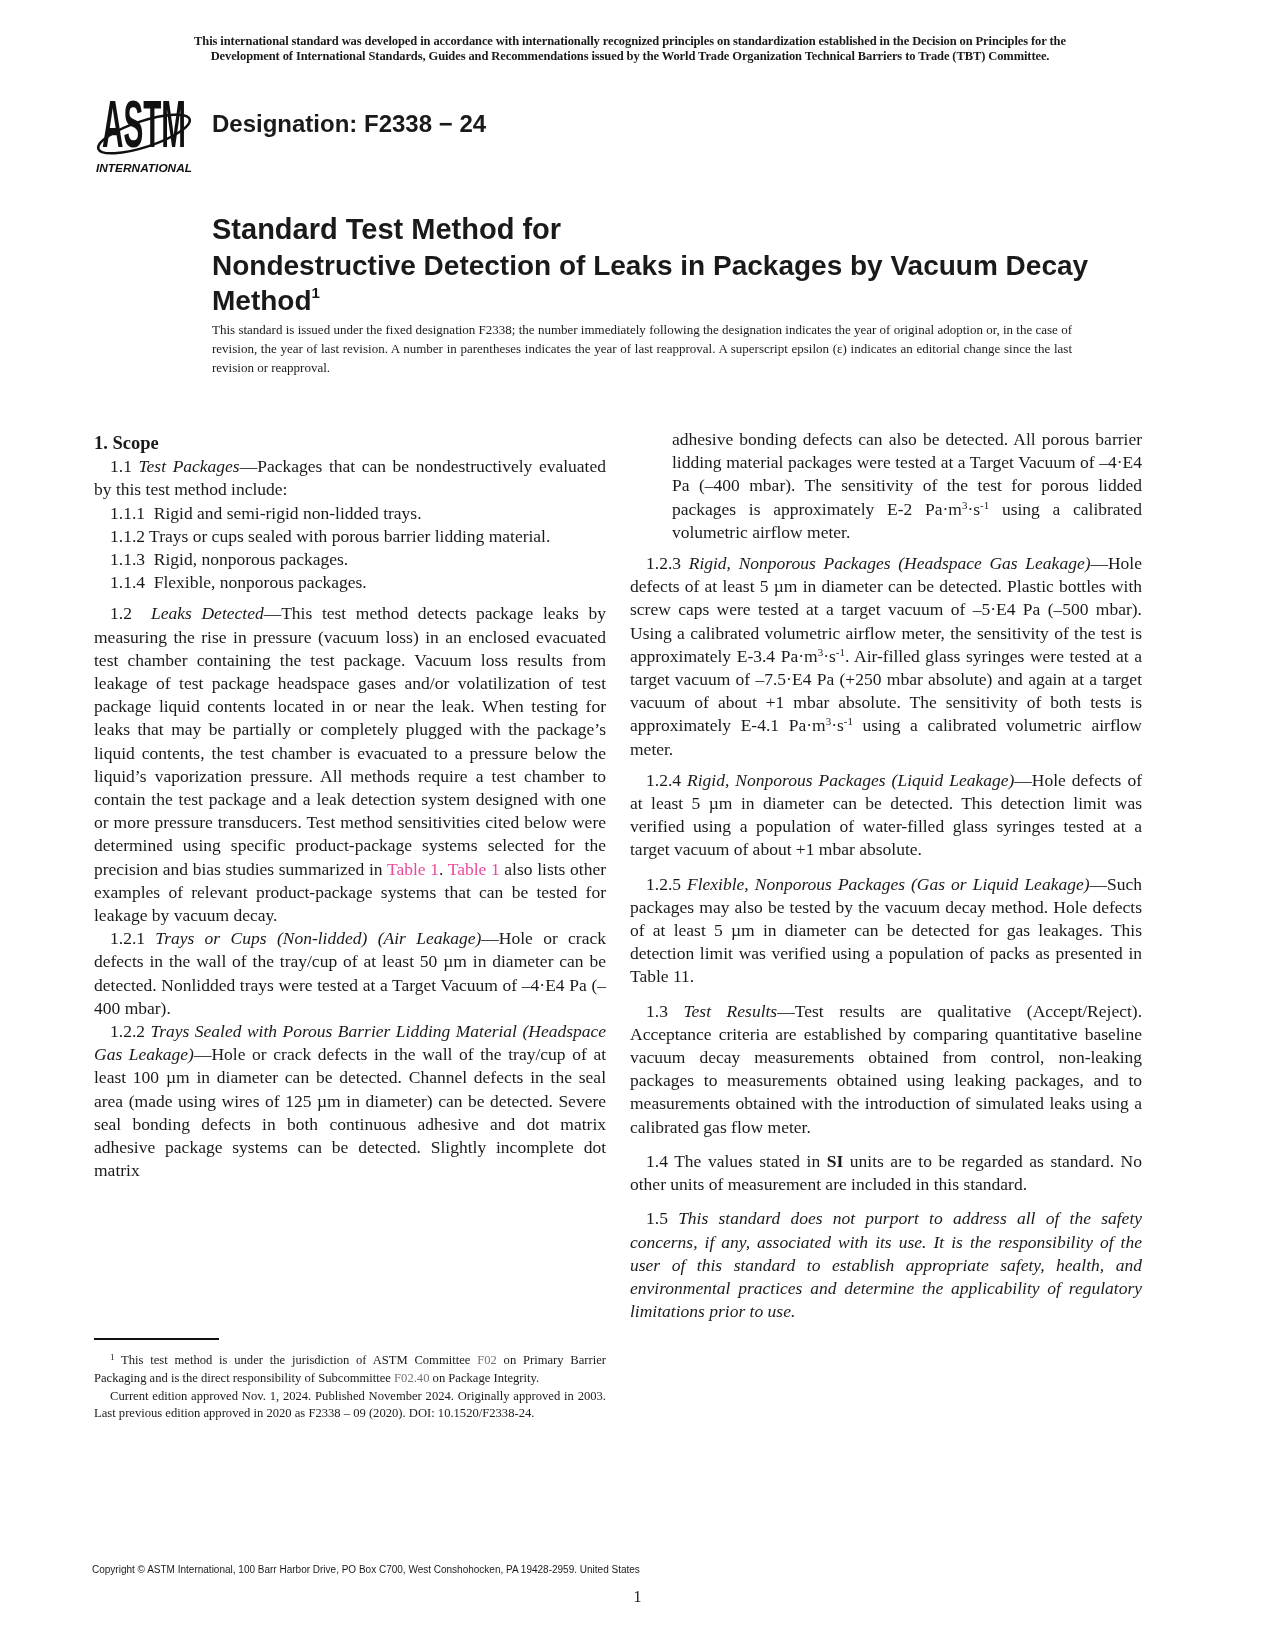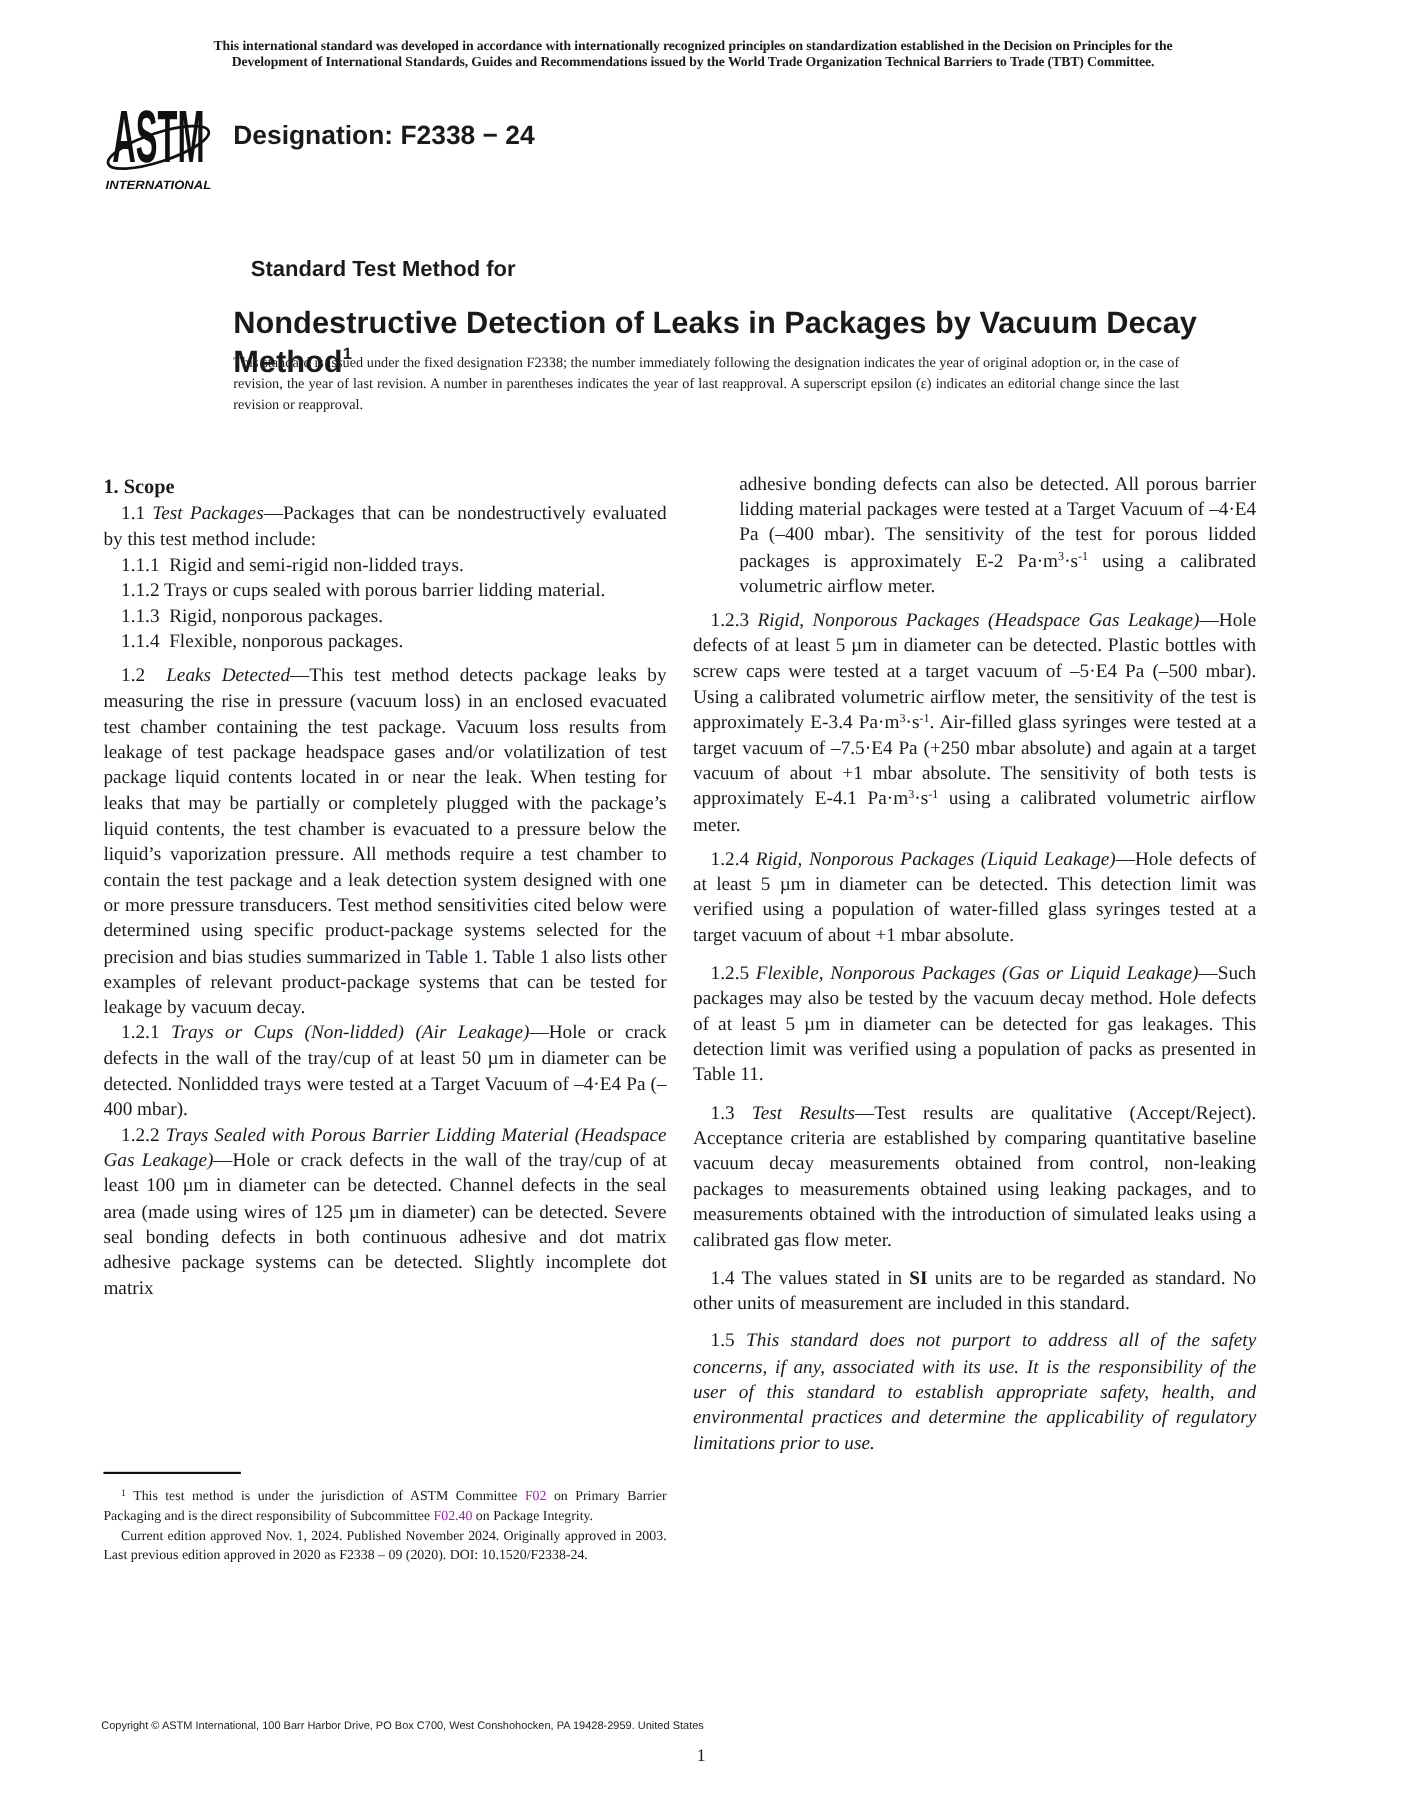--- a/index.html
+++ b/index.html
@@ -12,39 +12,39 @@
     text-align: center; font-size: 12.5px; font-weight: bold; line-height: 15px;
     letter-spacing: -0.1px;
   }
 
   .logo { position: absolute; left: 92px; top: 84px; width: 104px; height: 92px; }
   .designation {
     position: absolute; left: 212px; top: 110px; font-size: 24px; font-weight: bold;
   }
 
   .title-block { position: absolute; left: 212px; top: 214px; width: 900px; }
-  .title-1 { font-size: 20px; font-weight: bold; line-height: 30px; margin: 16px; }
+  .title-1 { font-size: 29px; font-weight: bold; line-height: 30px; margin: 0; }
   .title-2 { font-size: 28px; font-weight: bold; line-height: 35px; margin: 4px 0 0 0; }
   .title-2 sup { font-size: 15px; vertical-align: 12px; line-height: 0; }
 
   .issue-note {
     position: absolute; left: 212px; top: 320px; width: 860px;
     font-size: 13px; line-height: 19px; text-align: justify;
   }
 
   .col { position: absolute; top: 432px; width: 512px; font-size: 17.5px; line-height: 23.2px; }
   .col-left { left: 94px; }
   .col-right { left: 630px; top: 428px; }
   .col p { margin: 0; text-align: justify; text-indent: 16px; }
   .col p.gap { margin-top: 8px; }
   .col p.gap-lg { margin-top: 11px; }
   .col p.cont { text-indent: 0; margin-left: 42px; }
   .heading { font-size: 18.5px; font-weight: bold; margin: 0 0 6px 0; text-indent: 0 !important; }
-  .red-link { color: #0f172a; }
-  .blue-link { color: #a21caf; }
+  .red-link { color: #ec4899; }
+  .blue-link { color: #737373; }
   sup.u { font-size: 11px; vertical-align: 6px; line-height: 0; }
 
   .fn-rule { position: absolute; left: 94px; top: 1338px; width: 125px; height: 2px; background: #111; }
   .footnote {
     position: absolute; left: 94px; top: 1352px; width: 512px;
     font-size: 12.6px; line-height: 17.8px; text-align: justify;
   }
   .footnote p { margin: 0; text-indent: 16px; }
   .footnote sup { font-size: 9px; vertical-align: 4px; line-height: 0; }
 

